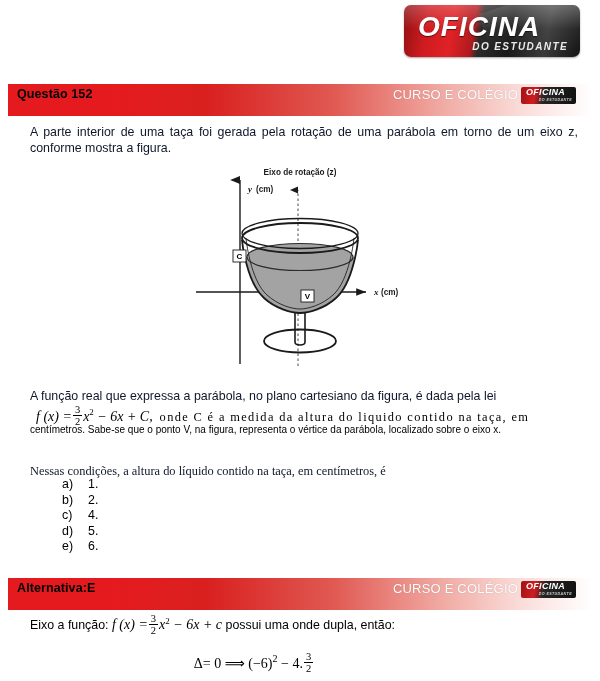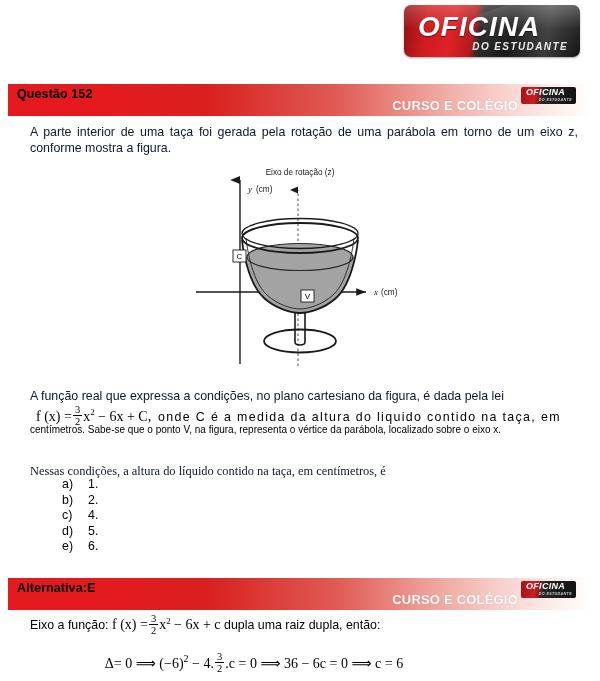--- a/index.html
+++ b/index.html
@@ -91,26 +91,25 @@
     left: 9px;
     top: 3px;
     font-size: 12.5px;
     font-weight: bold;
     color: #000;
     letter-spacing: .1px;
   }
   .bar-right {
     position: absolute;
     right: 74px;
-    top: 14px;
+    top: 3px;
     font-size: 13px;
     color: #ffffff;
     letter-spacing: .2px;
     text-shadow: 0 0 1px rgba(0,0,0,.25);
-    font-weight: bold;
   }
   .bar-logo {
     position: absolute;
     right: 16px;
     top: 2.5px;
     width: 55px;
     height: 17px;
     border-radius: 2px;
     background: linear-gradient(100deg, #9e1316 0%, #d21c20 26%, #262626 42%, #111 100%);
     overflow: hidden;
@@ -148,20 +147,21 @@
     line-height: 16px;
     color: #0f172a;
     text-align: justify;
   }
   #intro-text  { left: 30px; top: 124px; width: 548px; }
   #law-text    { left: 30px; top: 388px; width: 548px; }
   #conditions-text { left: 30px; top: 463px; width: 548px; font-family: Liberation Serif, serif; }
 
   .math {
     font-family: "Liberation Serif", serif;
+    font-style: italic;
     font-size: 14px;
   }
   .mathup { font-style: normal; }
   .frac {
     display: inline-block;
     vertical-align: -0.42em;
     text-align: center;
     font-size: 10.5px;
     line-height: 1.05;
     font-style: normal;
@@ -224,20 +224,21 @@
     font-size: 14px;
   }
 
   
   #figure {
     position: absolute;
     left: 180px;
     top: 164px;
     width: 240px;
     height: 220px;
+    font-weight: bold;
   }
   #figure svg { display: block; }
   .fig-label {
     font-family: "Liberation Sans", sans-serif;
     font-size: 8.2px;
     fill: #1a1a1a;
   }
   .fig-label-it {
     font-family: "Liberation Serif", serif;
     font-style: italic;
@@ -325,24 +326,24 @@
     <ellipse cx="120" cy="177" rx="36" ry="11.5" fill="none" stroke="#1a1a1a" stroke-width="1.8"></ellipse>
 
     <rect x="53" y="86" width="13" height="12" fill="#ffffff" stroke="#1a1a1a" stroke-width="0.9"></rect>
     <text class="fig-point" x="59.5" y="95" text-anchor="middle">C</text>
 
     <rect x="121" y="126" width="13" height="12" fill="#ffffff" stroke="#1a1a1a" stroke-width="0.9"></rect>
     <text class="fig-point" x="127.5" y="135" text-anchor="middle">V</text>
   </svg>
 </div>
 
-<div class="para" id="law-text">A função real que expressa a condições, no plano cartesiano da figura, é dada pela lei</div>
+<div class="para" id="law-text">A função real que expressa a parábola, no plano cartesiano da figura, é dada pela lei</div>
 
 <div id="law-formula-line">
-  <span class="math">f (x) =</span><span class="frac"><span class="num">3</span><span class="den">2</span></span><span class="math">x</span><span class="math sup">2</span>&nbsp;<span class="math">− 6x + C,</span>&nbsp;&nbsp;<span style="font-size:12.4px;font-family:Liberation Sans, sans-serif;letter-spacing:1.35px;">onde C é a medida da altura do liquido contido na taça, em</span>
+  <span class="math">f (x) =</span><span class="frac"><span class="num">3</span><span class="den">2</span></span><span class="math">x</span><span class="math sup">2</span>&nbsp;<span class="math">− 6x + C,</span>&nbsp;&nbsp;<span style="font-size:12.4px;font-family:Liberation Serif, serif;letter-spacing:1.35px;">onde C é a medida da altura do liquido contido na taça, em</span>
 </div>
 
 <div id="law-rest">centímetros. Sabe-se que o ponto V, na figura, representa o vértice da parábola, localizado sobre o eixo x.</div>
 
 <div class="para" id="conditions-text">Nessas condições, a altura do líquido contido na taça, em centímetros, é</div>
 
 <div id="options">
   <div class="opt">
     <span class="opt-letter">a)</span>
     <span class="opt-value">1.</span>
@@ -368,18 +369,18 @@
 <div class="bar" id="answer-bar">
   <div class="bar-label">Alternativa:E</div>
   <div class="bar-right">CURSO E COLÉGIO</div>
   <div class="bar-logo">
     <div class="bar-logo-text">OFICINA</div>
     <div class="bar-logo-sub">DO ESTUDANTE</div>
   </div>
 </div>
 
 <div id="solution-line">
-  <span>Eixo a função:</span>&nbsp;<span class="math">f (x) =</span><span class="frac"><span class="num">3</span><span class="den">2</span></span><span class="math">x</span><span class="math sup">2</span>&nbsp;<span class="math">− 6x + c</span>&nbsp;<span>dupla uma raiz dupla, então:</span>
+  <span>Eixo a função:</span>&nbsp;<span class="math">f (x) =</span><span class="frac"><span class="num">3</span><span class="den">2</span></span><span class="math">x</span><span class="math sup">2</span>&nbsp;<span class="math">− 6x + c</span>&nbsp;<span>possui uma onde dupla, então:</span>
 </div>
 
 <div id="solution-eq">
-  <span class="math mathup">Δ= 0 ⟹ (−6)</span><span class="math mathup sup">2</span>&nbsp;<span class="math mathup">− 4.</span><span class="frac"><span class="num">3</span><span class="den">2</span></span><span class="math">.c = 0 ⟹ 36 − 6c = 0 ⟹ c = 6</span>
+  <span class="math mathup">Δ= 0 ⟹ (−6)</span><span class="math mathup sup">2</span>&nbsp;<span class="math mathup">− 4.</span><span class="frac"><span class="num">3</span><span class="den">2</span></span>
 </div>
 
 </body></html>

